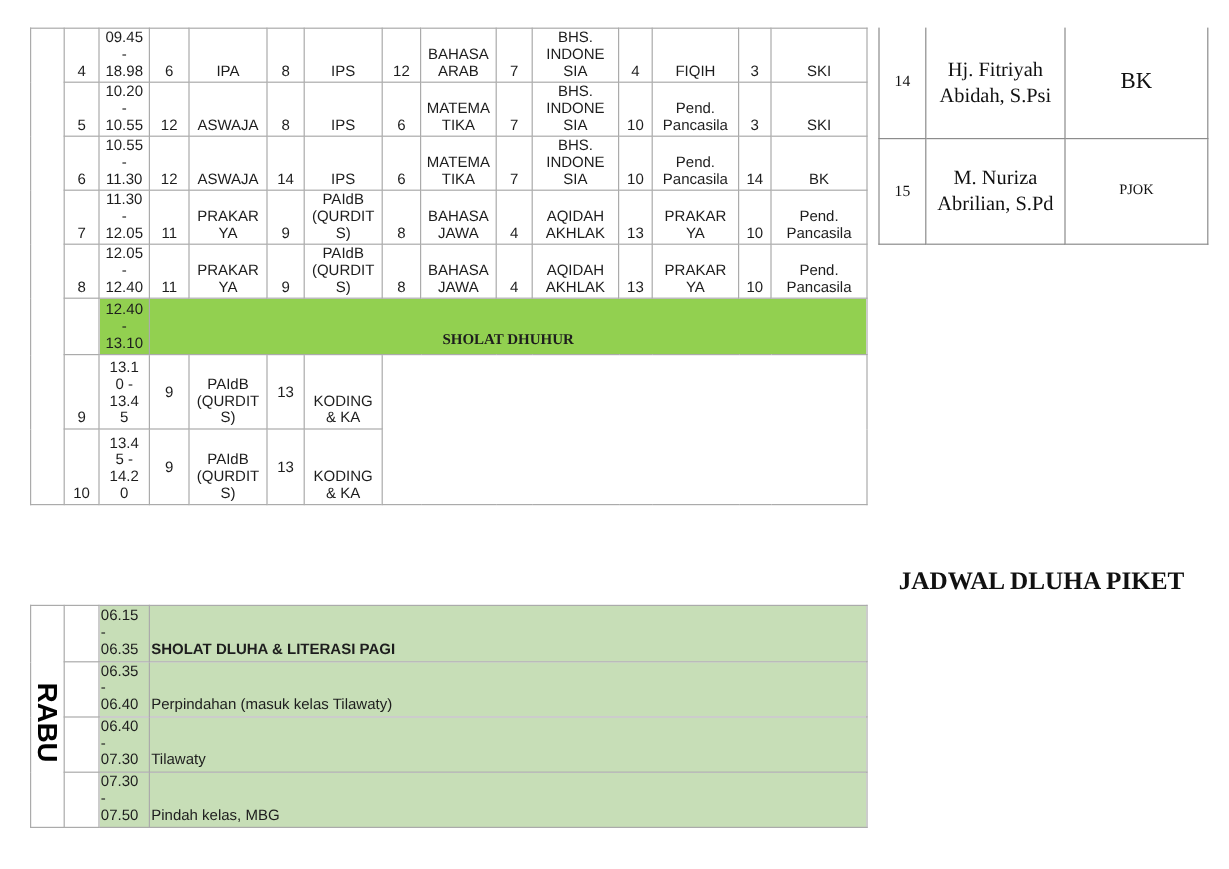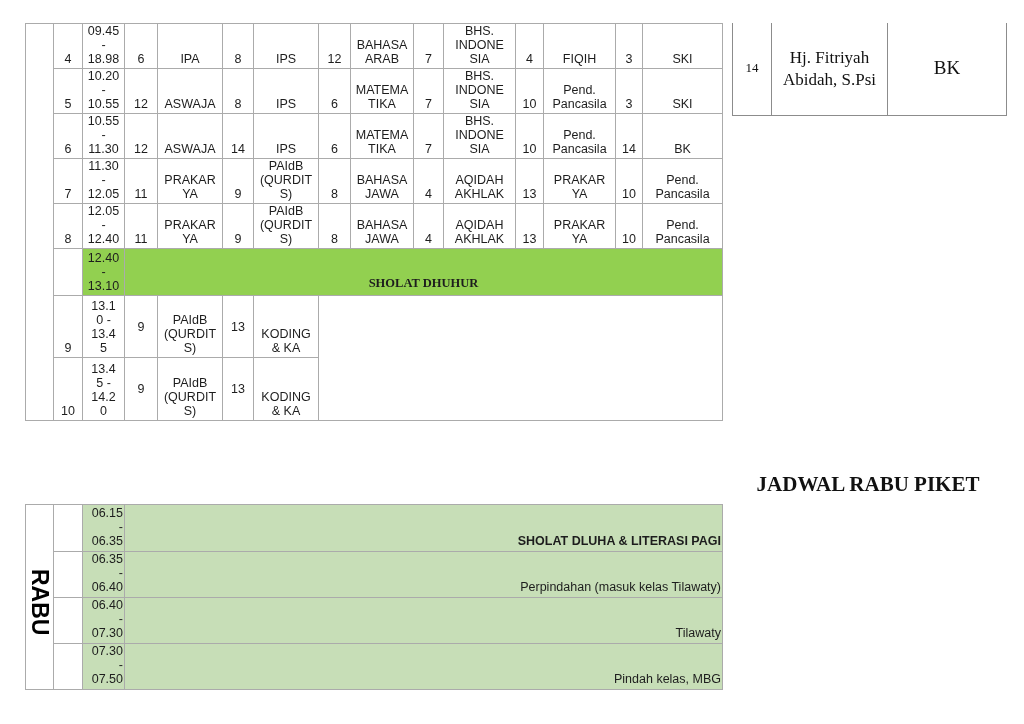--- a/index.html
+++ b/index.html
@@ -11,21 +11,21 @@
   
   .mt td{border:1px solid #ababab;font:12.5px/14px "Liberation Sans",sans-serif;
          text-align:center;vertical-align:bottom;padding:0 1px 2px 1px;
          white-space:pre-line;overflow:hidden;}
   .mt td.mid{vertical-align:middle;padding-bottom:0;}
   .mt td.green{background:var(--sholat-green,#92d050);}
   .mt td.bold{font-weight:bold;font-family:Liberation Serif, serif;}
 
   
   .rb td{border:1px solid #ababab;font:12.5px/14px "Liberation Sans",sans-serif;
-         text-align:right;vertical-align:bottom;padding:0 1px 3px 1px;
+         text-align:left;vertical-align:bottom;padding:0 1px 3px 1px;
          white-space:pre-line;overflow:hidden;}
   .rb td.lg{background:var(--light-green,#c7deb7);}
   .rb td.bold{font-weight:bold;}
   .rb td.daycell{vertical-align:middle;text-align:center;padding:0;}
   .dayvert{display:inline-block;writing-mode:vertical-rl;
            font:bold 23px/1.06 "Liberation Sans",sans-serif;letter-spacing:0px;color:#000;}
 
   
   .st td,.st th{border:1px solid #8c8c8c;font:17px/1.3 "Liberation Serif",serif;
         font-weight:normal;text-align:center;vertical-align:middle;color:#111;
@@ -228,20 +228,26 @@
         <col style="width:116px">
         <col style="width:119px">
       </colgroup>
     <tbody>
         <tr style="height:92px">
       <td class="num">14</td>
       <td>Hj. Fitriyah
 Abidah, S.Psi</td>
       <td class="big">BK</td>
     </tr>
+    <tr style="height:88px">
+      <td class="num">15</td>
+      <td>M. Nuriza
+Abrilian, S.Pd</td>
+      <td class="small">PJOK</td>
+    </tr>
   </tbody>
     </table>
 
   <table class="rb abs" style="left:25px;top:504px;width:697px;">
     <colgroup>
         <col style="width:28px">
         <col style="width:29px">
         <col style="width:42px">
         <col style="width:598px">
       </colgroup>
@@ -273,16 +279,16 @@
     <tr style="height:43px">
       <td></td>
       <td class="lg">07.30
 -
 07.50</td>
       <td class="lg">Pindah kelas, MBG</td>
     </tr>
   </tbody>
     </table>
 
-  <div class="piket-title abs" style="left:730px;top:472px;width:276px;">JADWAL RABU PIKET</div>
+  <div class="piket-title abs" style="left:730px;top:472px;width:276px;">JADWAL DLUHA PIKET</div>
 
 
 </div>
 
 </body></html>

